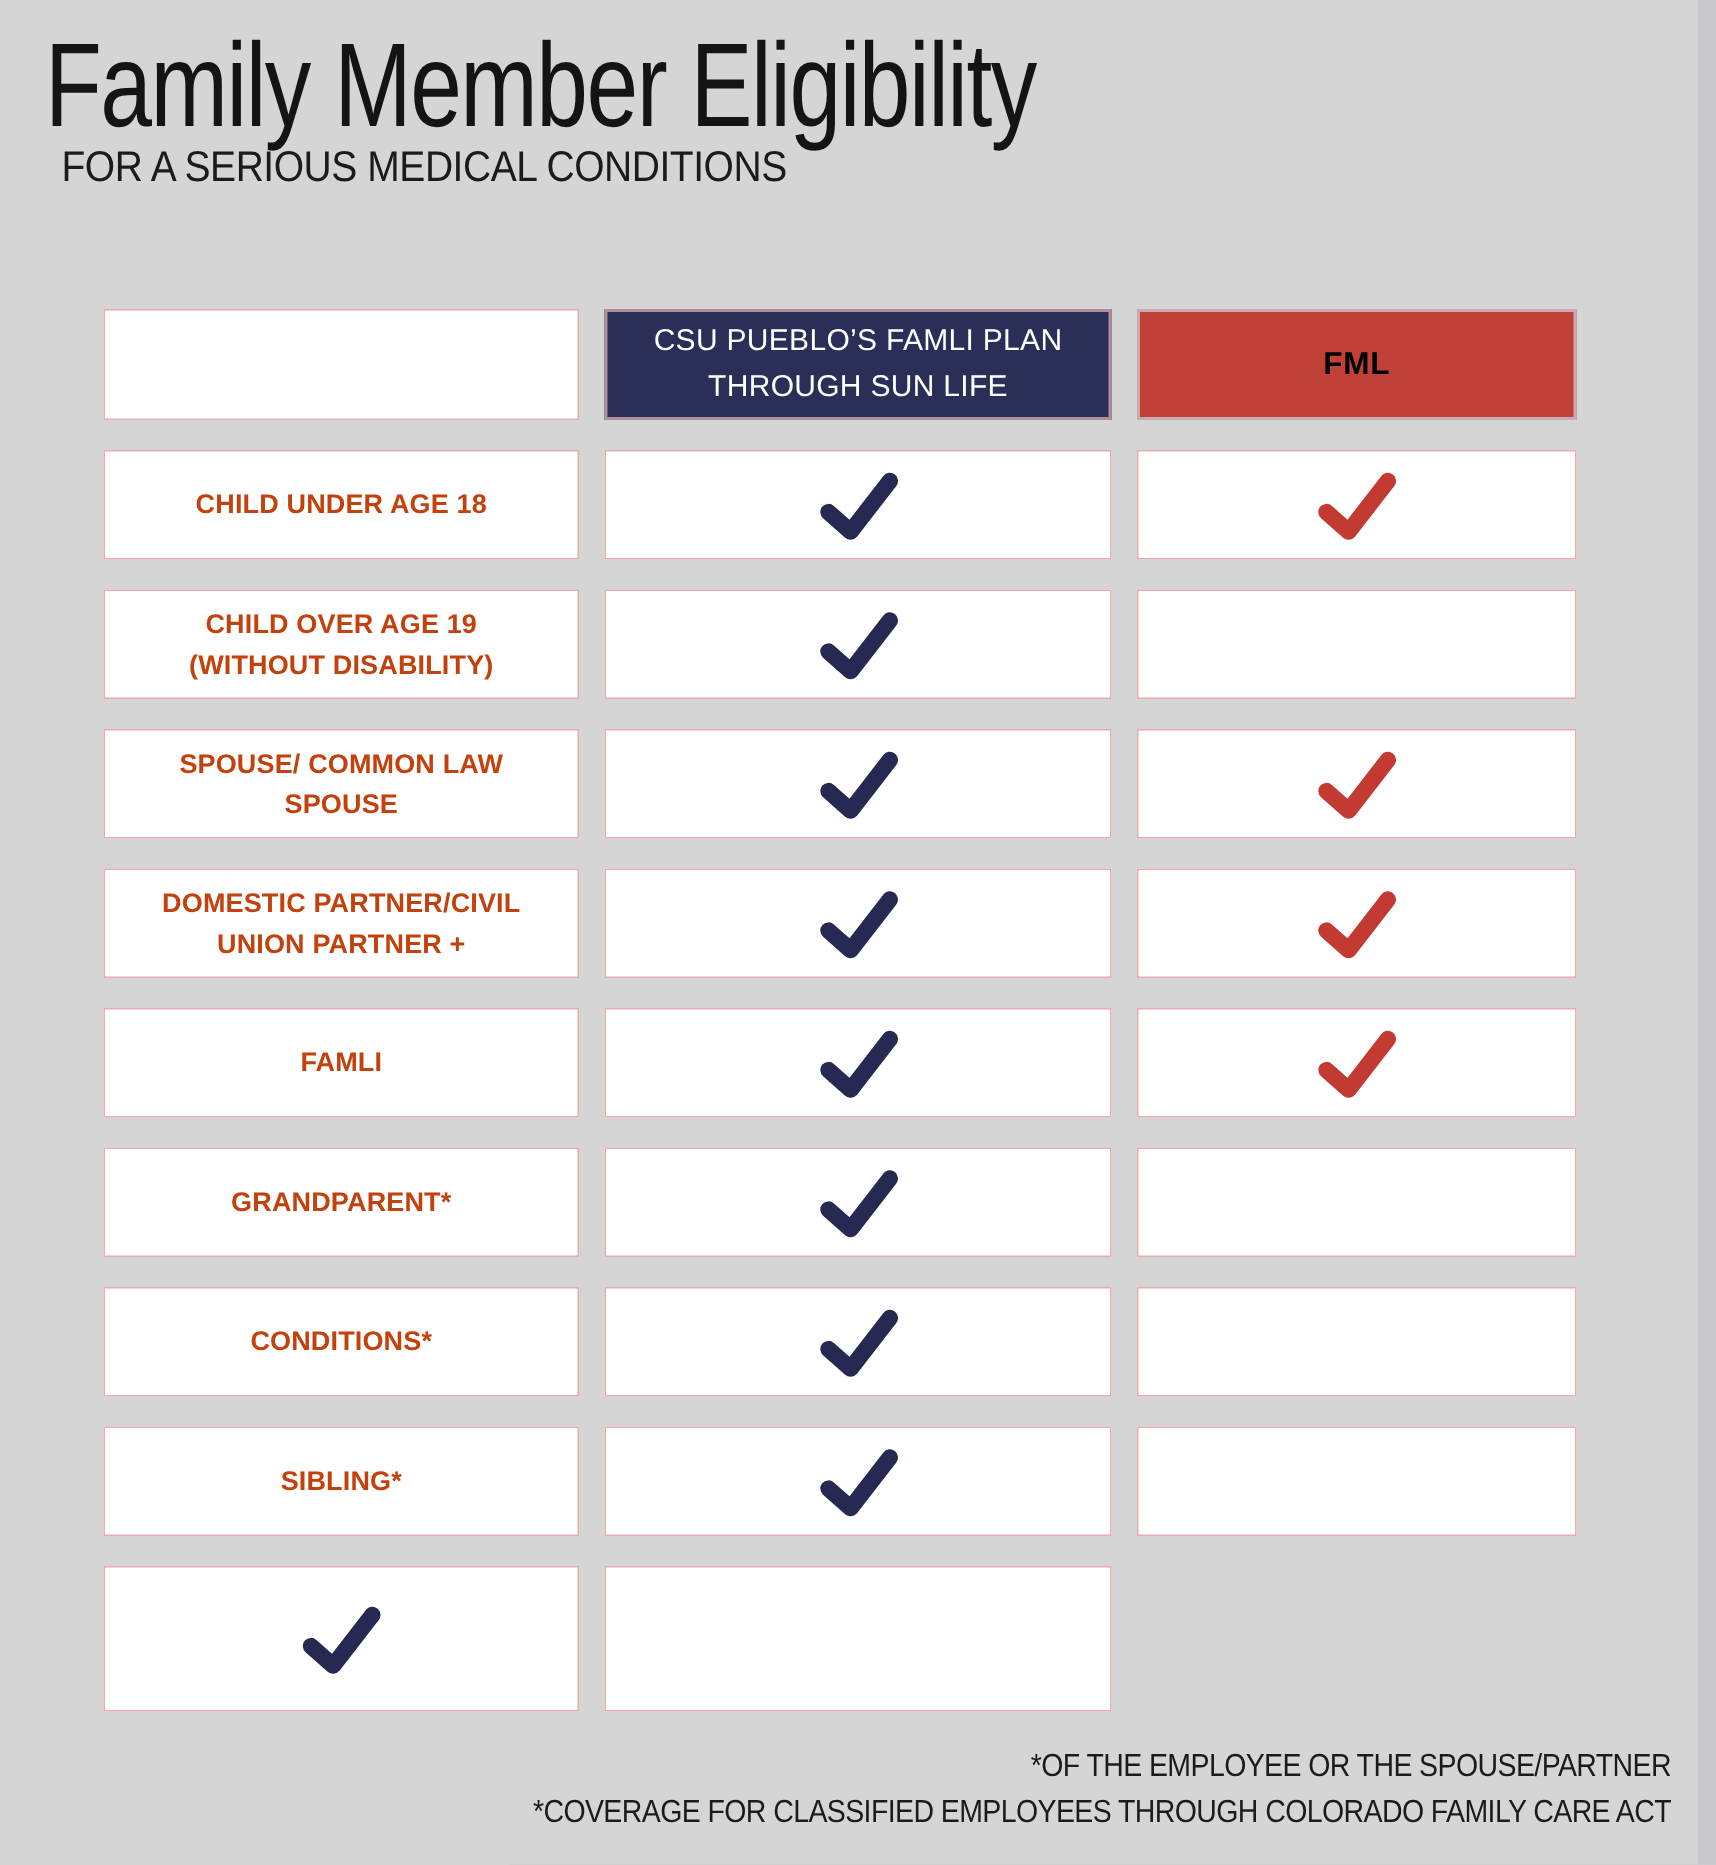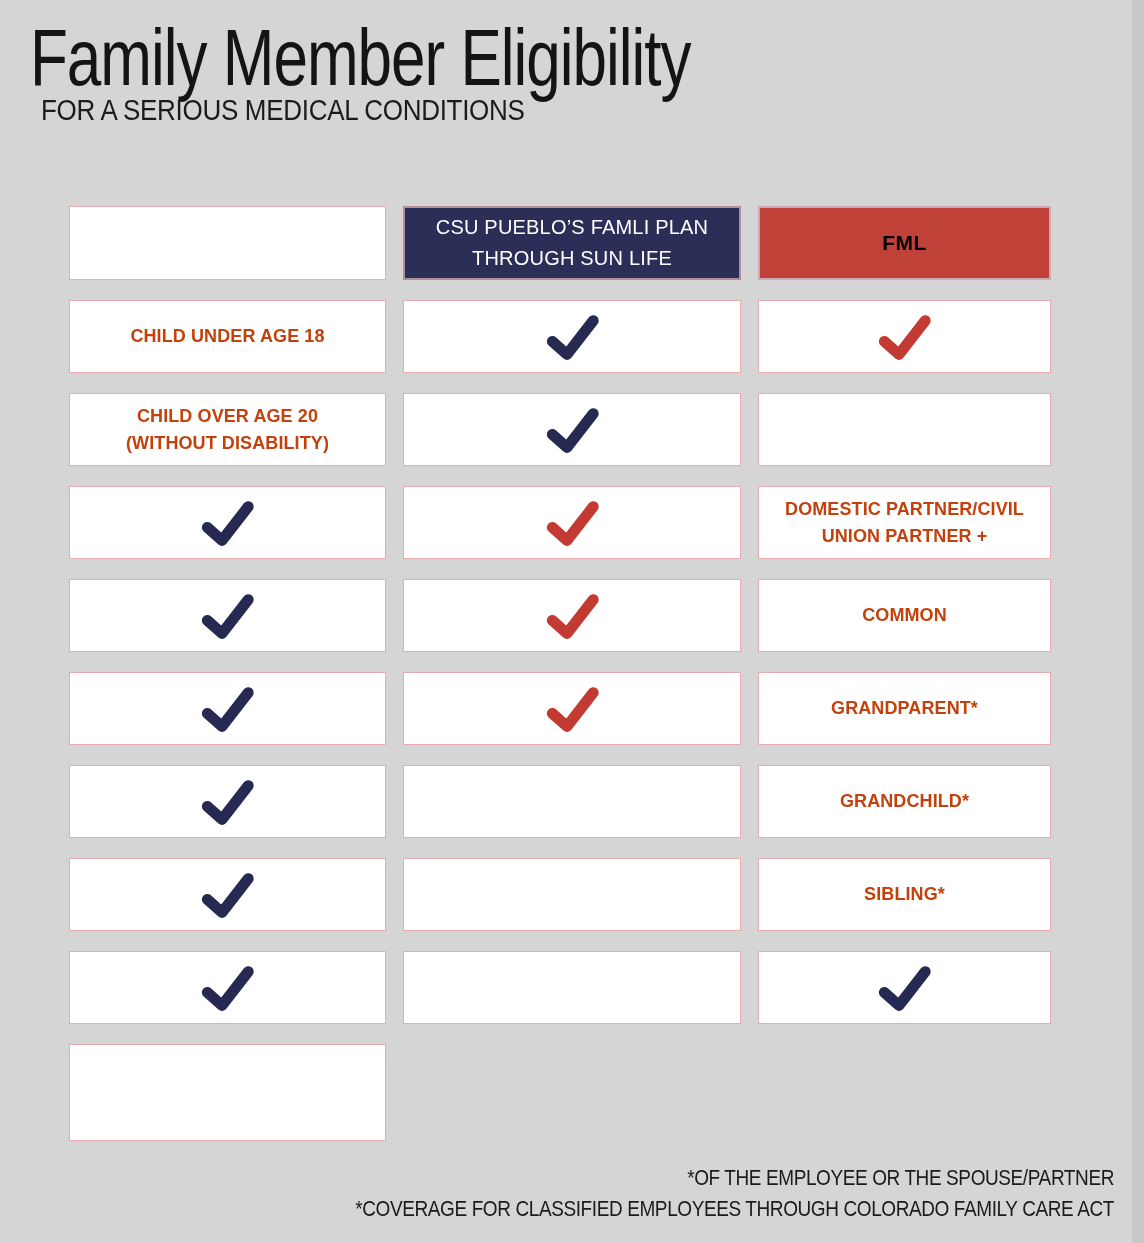--- a/index.html
+++ b/index.html
@@ -113,53 +113,55 @@
 THROUGH SUN LIFE</div>
     <div class="cell head red">FML</div>
 
   <div class="cell rowlabel">CHILD UNDER AGE 18</div>
       <div class="cell checkcell check-navy"><svg class="check" viewBox="0 0 100 88" aria-hidden="true">
           <polyline points="13,52 40,76 88,14" fill="none" stroke="currentColor" stroke-width="20" stroke-linecap="round" stroke-linejoin="round"></polyline>
         </svg></div>
       <div class="cell checkcell check-red"><svg class="check" viewBox="0 0 100 88" aria-hidden="true">
           <polyline points="13,52 40,76 88,14" fill="none" stroke="currentColor" stroke-width="20" stroke-linecap="round" stroke-linejoin="round"></polyline>
         </svg></div>
-      <div class="cell rowlabel">CHILD OVER AGE 20
+      <div class="cell rowlabel">CHILD OVER AGE 19
 (WITHOUT DISABILITY)</div>
       <div class="cell checkcell check-navy"><svg class="check" viewBox="0 0 100 88" aria-hidden="true">
           <polyline points="13,52 40,76 88,14" fill="none" stroke="currentColor" stroke-width="20" stroke-linecap="round" stroke-linejoin="round"></polyline>
         </svg></div>
       <div class="cell checkcell check-red"></div>
+      <div class="cell rowlabel">SPOUSE/ COMMON LAW
+SPOUSE</div>
       <div class="cell checkcell check-navy"><svg class="check" viewBox="0 0 100 88" aria-hidden="true">
           <polyline points="13,52 40,76 88,14" fill="none" stroke="currentColor" stroke-width="20" stroke-linecap="round" stroke-linejoin="round"></polyline>
         </svg></div>
       <div class="cell checkcell check-red"><svg class="check" viewBox="0 0 100 88" aria-hidden="true">
           <polyline points="13,52 40,76 88,14" fill="none" stroke="currentColor" stroke-width="20" stroke-linecap="round" stroke-linejoin="round"></polyline>
         </svg></div>
       <div class="cell rowlabel">DOMESTIC PARTNER/CIVIL
 UNION PARTNER +</div>
       <div class="cell checkcell check-navy"><svg class="check" viewBox="0 0 100 88" aria-hidden="true">
           <polyline points="13,52 40,76 88,14" fill="none" stroke="currentColor" stroke-width="20" stroke-linecap="round" stroke-linejoin="round"></polyline>
         </svg></div>
       <div class="cell checkcell check-red"><svg class="check" viewBox="0 0 100 88" aria-hidden="true">
           <polyline points="13,52 40,76 88,14" fill="none" stroke="currentColor" stroke-width="20" stroke-linecap="round" stroke-linejoin="round"></polyline>
         </svg></div>
-      <div class="cell rowlabel">COMMON</div>
+      <div class="cell rowlabel">FAMLI</div>
       <div class="cell checkcell check-navy"><svg class="check" viewBox="0 0 100 88" aria-hidden="true">
           <polyline points="13,52 40,76 88,14" fill="none" stroke="currentColor" stroke-width="20" stroke-linecap="round" stroke-linejoin="round"></polyline>
         </svg></div>
       <div class="cell checkcell check-red"><svg class="check" viewBox="0 0 100 88" aria-hidden="true">
           <polyline points="13,52 40,76 88,14" fill="none" stroke="currentColor" stroke-width="20" stroke-linecap="round" stroke-linejoin="round"></polyline>
         </svg></div>
       <div class="cell rowlabel">GRANDPARENT*</div>
       <div class="cell checkcell check-navy"><svg class="check" viewBox="0 0 100 88" aria-hidden="true">
           <polyline points="13,52 40,76 88,14" fill="none" stroke="currentColor" stroke-width="20" stroke-linecap="round" stroke-linejoin="round"></polyline>
         </svg></div>
       <div class="cell checkcell check-red"></div>
-      <div class="cell rowlabel">GRANDCHILD*</div>
+      <div class="cell rowlabel">CONDITIONS*</div>
       <div class="cell checkcell check-navy"><svg class="check" viewBox="0 0 100 88" aria-hidden="true">
           <polyline points="13,52 40,76 88,14" fill="none" stroke="currentColor" stroke-width="20" stroke-linecap="round" stroke-linejoin="round"></polyline>
         </svg></div>
       <div class="cell checkcell check-red"></div>
       <div class="cell rowlabel">SIBLING*</div>
       <div class="cell checkcell check-navy"><svg class="check" viewBox="0 0 100 88" aria-hidden="true">
           <polyline points="13,52 40,76 88,14" fill="none" stroke="currentColor" stroke-width="20" stroke-linecap="round" stroke-linejoin="round"></polyline>
         </svg></div>
       <div class="cell checkcell check-red"></div>
       <div class="cell checkcell check-navy"><svg class="check" viewBox="0 0 100 88" aria-hidden="true">

